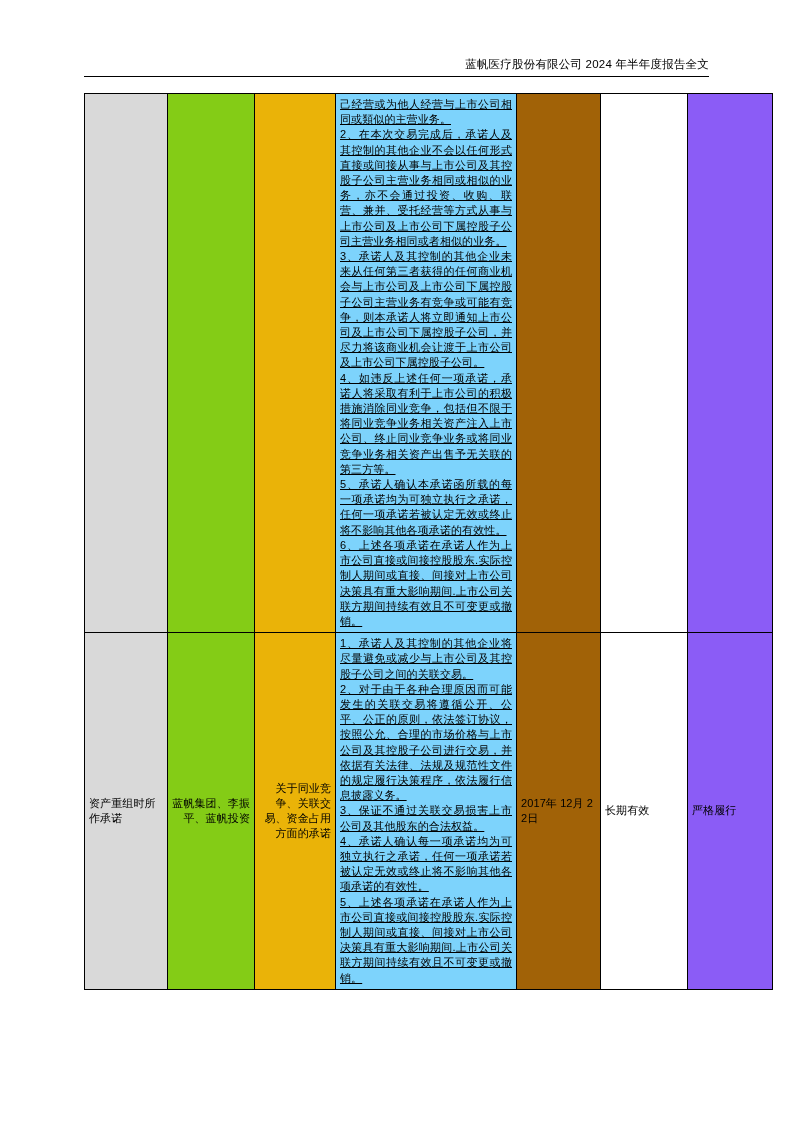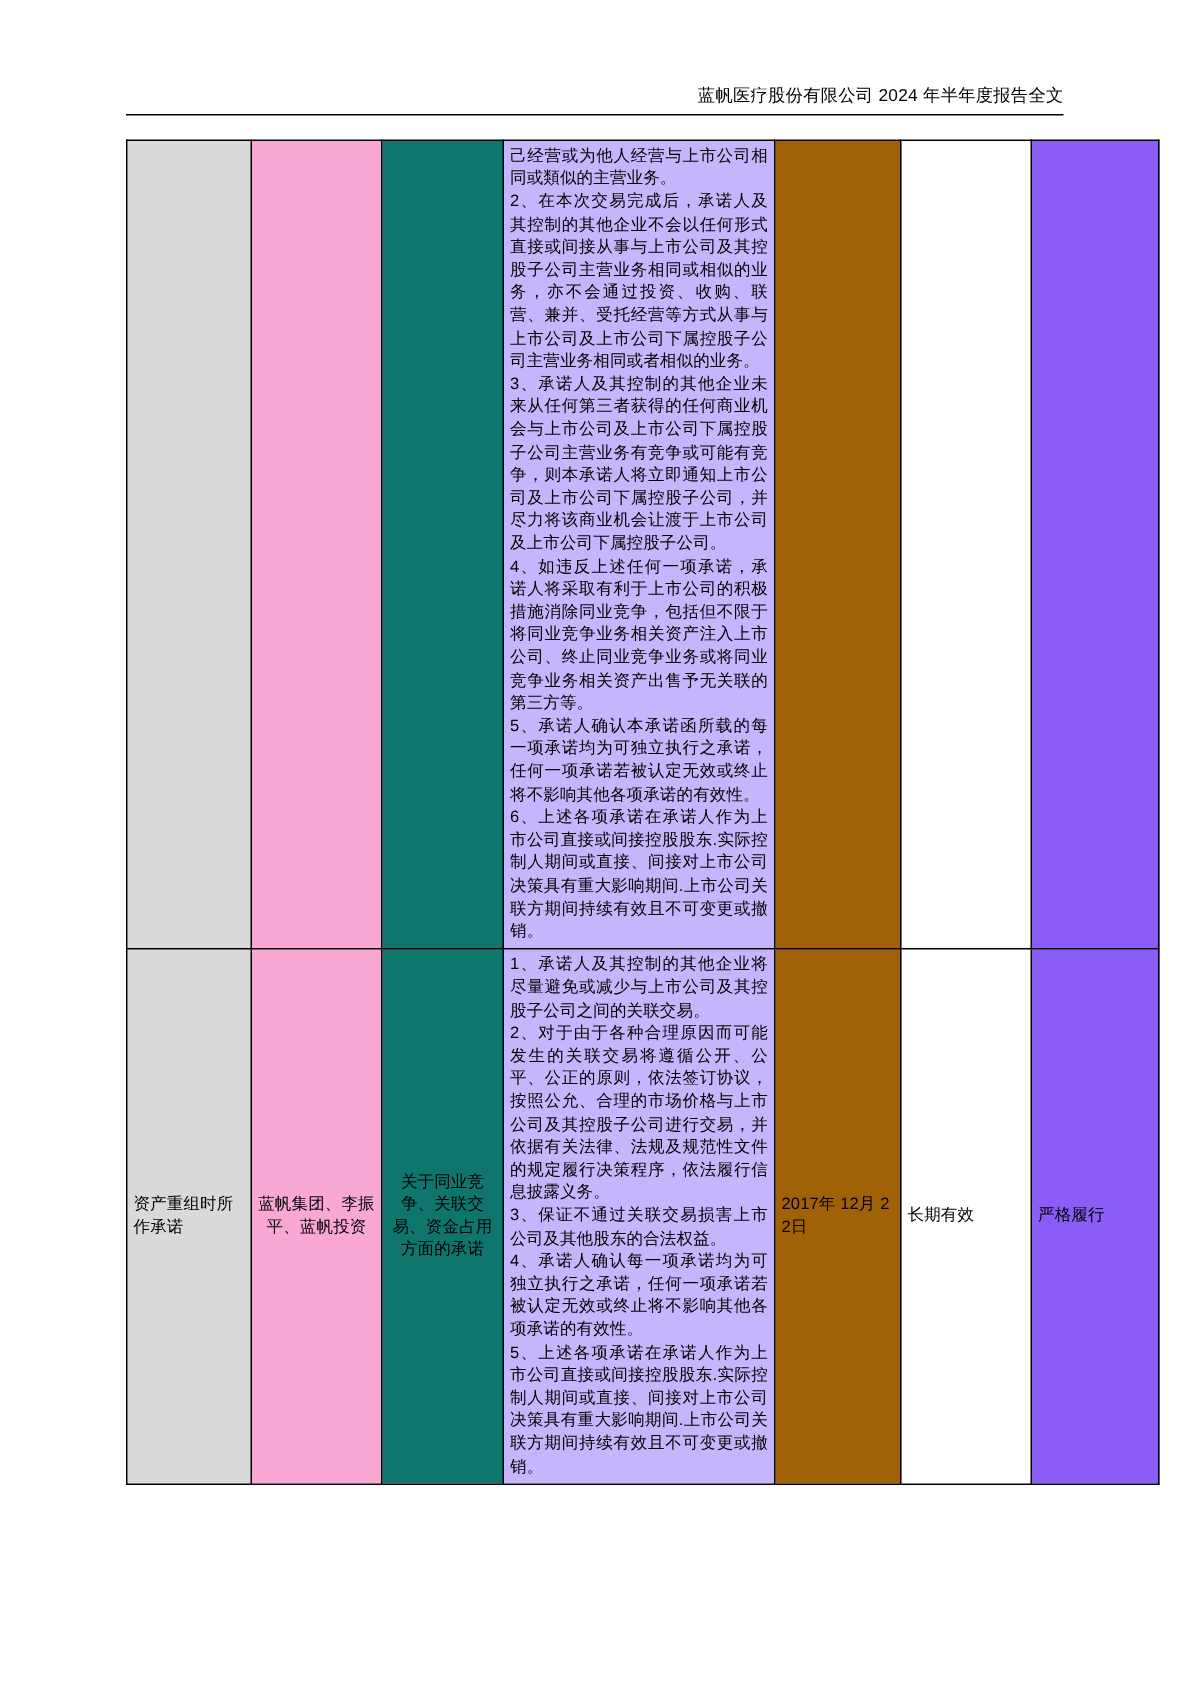--- a/index.html
+++ b/index.html
@@ -47,23 +47,23 @@
   }
   table.main td {
     border: 1px solid #000;
     vertical-align: middle;
     padding: 3px 4px 3px 4px;
     font-size: 11px;
     line-height: 15.2px;
     letter-spacing: 0.1px;
   }
   td.c1 { width: 74px; background: #d9d9d9; text-align: left; margin-left: 48px; }
-  td.c2 { width: 78px; background: #f9a8d4; text-align: center; }
-  td.c3 { width: 72px; background: #0f766e; text-align: center; }
-  td.c4 { width: 172px; background: #c4b5fd; text-align: left; vertical-align: top; }
+  td.c2 { width: 78px; background: #84cc16; text-align: right; }
+  td.c3 { width: 72px; background: #eab308; text-align: right; }
+  td.c4 { width: 172px; background: #7dd3fc; text-align: left; vertical-align: top; text-decoration: underline; }
   td.c5 { width: 75px; background: #a16207; text-align: left; }
   td.c6 { width: 78px; background: #ffffff; text-align: left; margin-left: 39px; }
   td.c7 { width: 76px; background: #8b5cf6; text-align: left; }
   .body-text {
     white-space: pre-wrap;
     word-break: break-all;
     text-align: justify;
     text-justify: inter-ideograph;
   }
   .midcell {

